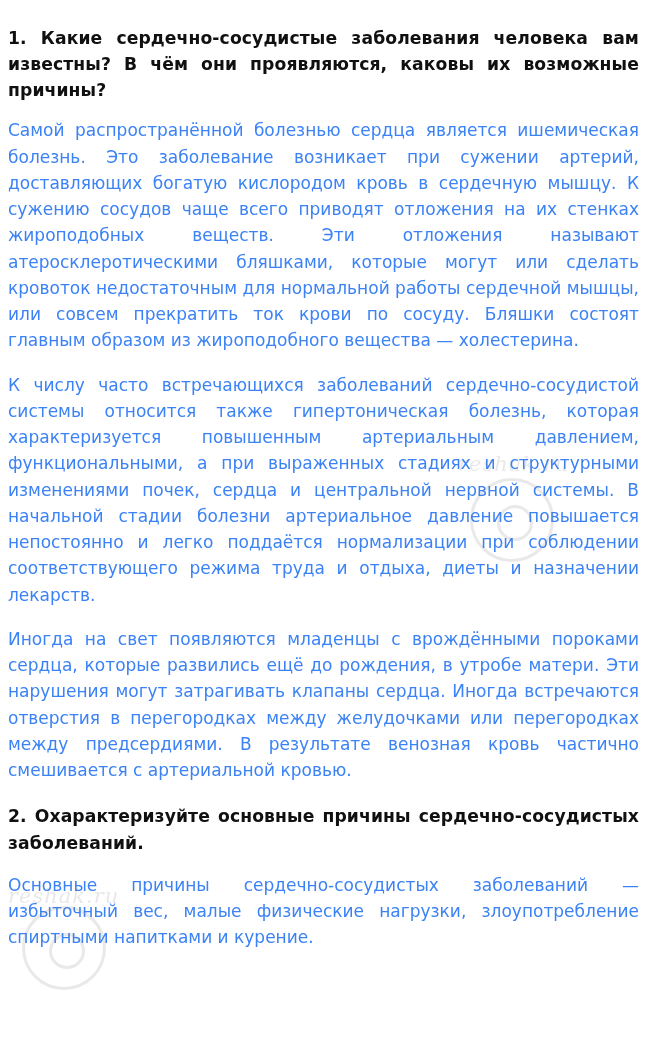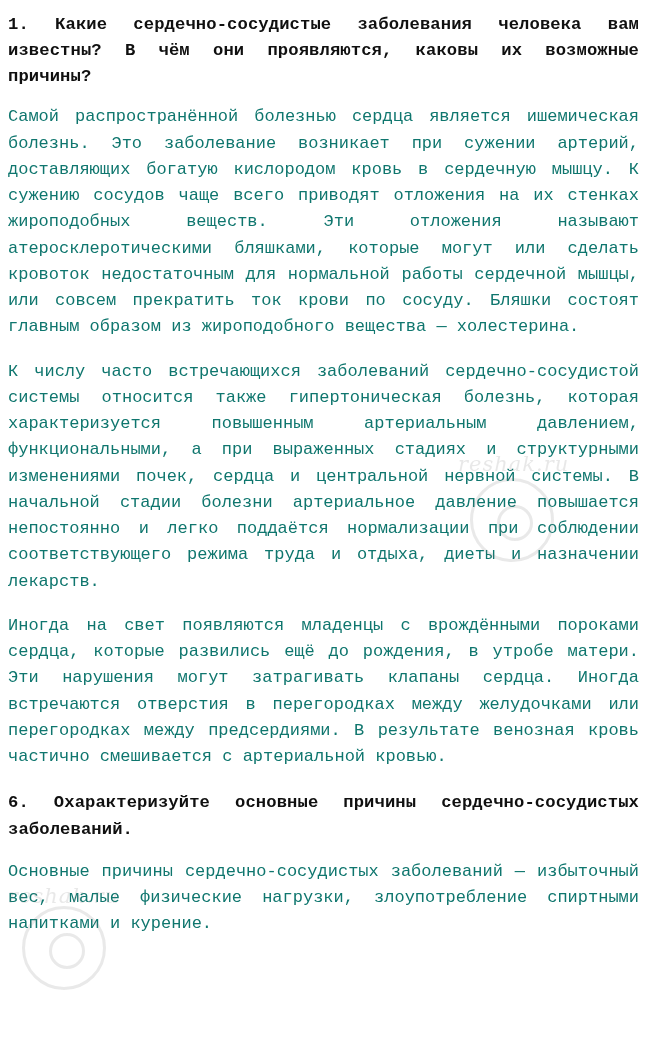--- a/index.html
+++ b/index.html
@@ -11,23 +11,22 @@
     width: 649px;
     height: 1039px;
     position: relative;
     overflow: hidden;
     font-family: "DejaVu Sans", sans-serif;
     color: #1b1b1b;
   }
   .page {
     position: absolute;
     inset: 0;
-    padding: 12px 10px 0 8px;
+    padding: 25px 10px 0 8px;
     box-sizing: border-box;
-    font-family: Liberation Mono, monospace;
   }
   .q-heading {
     font-weight: bold;
     font-size: 17.2px;
     line-height: 1.52;
     text-align: justify;
     text-align-last: left;
     margin: 0 0 14px 0;
     letter-spacing: 0.1px;
     color: #101010;
@@ -35,21 +34,21 @@
   .q-heading.second {
     margin-top: 20px;
     margin-bottom: 16px;
   }
   p.body-par {
     font-size: 17px;
     line-height: 1.545;
     text-align: justify;
     text-align-last: left;
     margin: 0 0 18px 0;
-    color: #0f766e;
+    color: #3b82f6;
   }
   p.body-par:last-child {
     margin-bottom: 0;
   }
   
   .wm {
     position: absolute;
     pointer-events: none;
     user-select: none;
     color: rgba(120,120,120,0.17);
@@ -110,20 +109,20 @@
   }
 </style>
 </head>
 <body>
 
 <div class="page">
   <h2 class="q-heading">1. Какие сердечно-сосудистые заболевания человека вам известны? В чём они проявляются, каковы их возможные причины?</h2>
   <p class="body-par">Самой распространённой болезнью сердца является ишемическая болезнь. Это заболевание возникает при сужении артерий, доставляющих богатую кислородом кровь в сердечную мышцу. К сужению сосудов чаще всего приводят отложения на их стенках жироподобных веществ. Эти отложения называют атеросклеротическими бляшками, которые могут или сделать кровоток недостаточным для нормальной работы сердечной мышцы, или совсем прекратить ток крови по сосуду. Бляшки состоят главным образом из жироподобного вещества — холестерина.</p>
   <p class="body-par">К числу часто встречающихся заболеваний сердечно-сосудистой системы относится также гипертоническая болезнь, которая характеризуется повышенным артериальным давлением, функциональными, а при выраженных стадиях и структурными изменениями почек, сердца и центральной нервной системы. В начальной стадии болезни артериальное давление повышается непостоянно и легко поддаётся нормализации при соблюдении соответствующего режима труда и отдыха, диеты и назначении лекарств.</p>
   <p class="body-par">Иногда на свет появляются младенцы с врождёнными пороками сердца, которые развились ещё до рождения, в утробе матери. Эти нарушения могут затрагивать клапаны сердца. Иногда встречаются отверстия в перегородках между желудочками или перегородках между предсердиями. В результате венозная кровь частично смешивается с артериальной кровью.</p>
-  <h2 class="q-heading second">6. Охарактеризуйте основные причины сердечно-сосудистых заболеваний.</h2>
+  <h2 class="q-heading second">2. Охарактеризуйте основные причины сердечно-сосудистых заболеваний.</h2>
   <p class="body-par">Основные причины сердечно-сосудистых заболеваний — избыточный вес, малые физические нагрузки, злоупотребление спиртными напитками и курение.</p>
 </div>
 
 <div class="wm wm-text-1">reshak.ru</div>
 <div class="wm wm-circle-1"></div>
 <div class="wm wm-text-2">reshak.ru</div>
 <div class="wm wm-circle-2"></div>
 
 </body></html>

